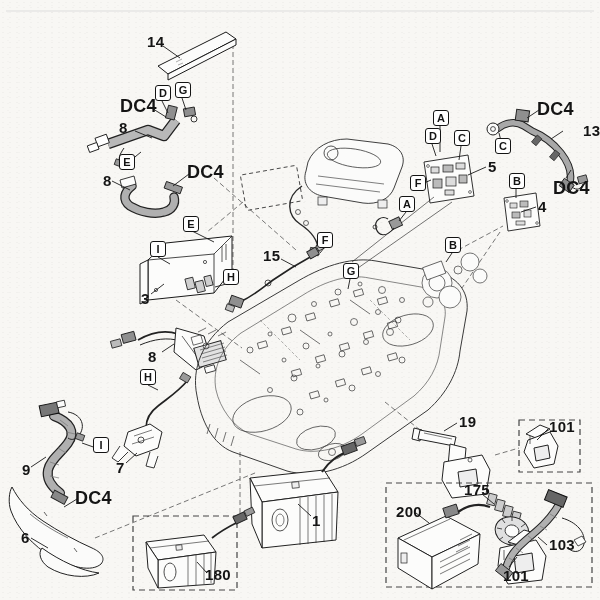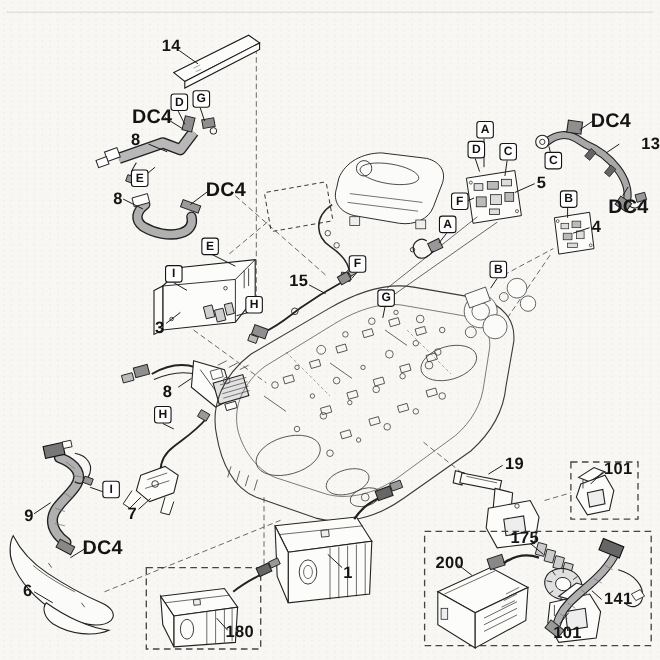--- a/index.html
+++ b/index.html
@@ -405,21 +405,21 @@
 <div class="pn" style="left:116px;top:459px">7</div>
 <div class="pn" style="left:21px;top:529px">6</div>
 <div class="pn" style="left:488px;top:158px">5</div>
 <div class="pn" style="left:538px;top:198px">4</div>
 <div class="pn" style="left:583px;top:122px">13</div>
 <div class="pn" style="left:459px;top:413px">19</div>
 <div class="pn" style="left:312px;top:512px">1</div>
 <div class="pn" style="left:549px;top:418px">101</div>
 <div class="pn" style="left:396px;top:503px">200</div>
 <div class="pn" style="left:464px;top:481px">175</div>
-<div class="pn" style="left:549px;top:536px">141</div>
+<div class="pn" style="left:549px;top:536px">103</div>
 <div class="pn" style="left:503px;top:567px">101</div>
 <div class="pn" style="left:205px;top:566px">180</div>
 
 <div class="dc4" style="left:120px;top:96px">DC4</div>
 <div class="dc4" style="left:187px;top:162px">DC4</div>
 <div class="dc4" style="left:537px;top:99px">DC4</div>
 <div class="dc4" style="left:553px;top:178px">DC4</div>
 <div class="dc4" style="left:75px;top:488px">DC4</div>
 
 <div class="ref" style="left:155px;top:85px">D</div>

